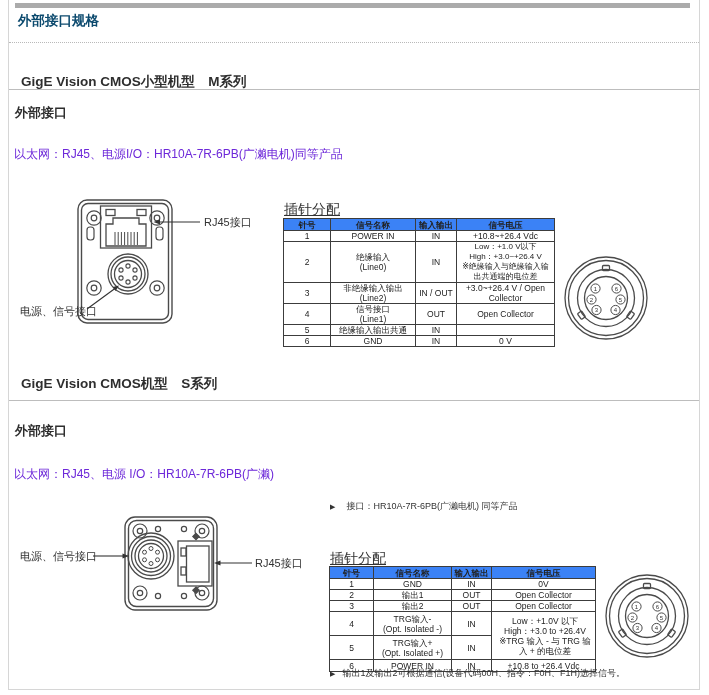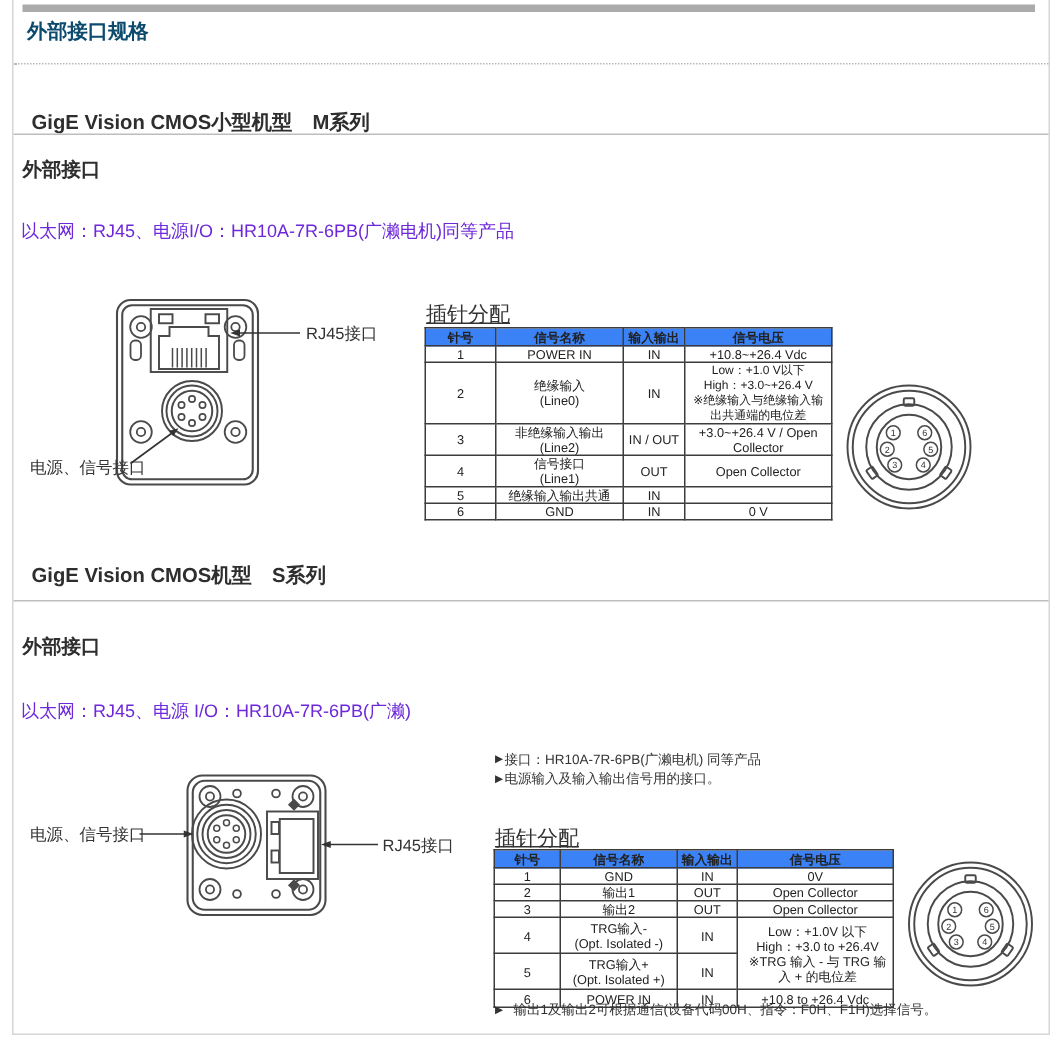--- a/index.html
+++ b/index.html
@@ -12,21 +12,21 @@
   .rule{position:absolute;left:9px;width:690px;height:0;border-top:1px solid #bdbdbd;}
   .sub-title{position:absolute;left:15px;font-size:13px;font-weight:bold;color:#2e2e2e;text-align:center;}
   .intro{position:absolute;left:14px;font-size:12px;color:#6d28d9;}
   .caption{position:absolute;font-size:14px;font-weight:normal;text-decoration:underline;color:#333;}
   table.pin-table{position:absolute;border-collapse:collapse;font-size:8.5px;line-height:10px;color:#222;table-layout:fixed;}
   .pin-table th,.pin-table td{border:1px solid #3c3c3c;text-align:center;vertical-align:middle;padding:0 2px;box-sizing:border-box;}
   .pin-table th{background:#3b82f6;font-weight:bold;height:12px;}
   .pre{white-space:pre-line;margin-left:21px;}
   td.left{text-align:center;padding-left:5px;}
   .notes{position:absolute;left:330px;top:500px;font-size:9px;line-height:13px;color:#333;}
-  .note-row{display:flex;gap:1px;align-items:flex-start;}
+  .note-row{display:flex;gap:11px;align-items:flex-start;}
   .bullet{font-size:7px;line-height:13px;color:#333;flex:0 0 auto;}
   .footer-note{position:absolute;left:330px;top:667px;font-size:9px;color:#333;display:flex;gap:7px;align-items:flex-start;}
   svg{position:absolute;overflow:visible;}
   svg text{fill:#333;}
 </style>
 </head>
 <body>
 
 <div class="frame"></div>
 <div class="topbar"></div>
@@ -236,24 +236,20 @@
   </g>
   <text x="20" y="560" font-size="11">电源、信号接口</text>
   <text x="255" y="567" font-size="11">RJ45接口</text>
 </svg>
 
 <div class="notes">
   <div class="note-row">
     <span class="bullet">▶</span>
     <span>接口：HR10A-7R-6PB(广濑电机) 同等产品</span>
   </div>
-  <div class="note-row">
-    <span class="bullet">▶</span>
-    <span>电源输入及输入输出信号用的接口。</span>
-  </div>
 </div>
 
 <div class="caption" style="left:330px;top:550px">插针分配</div>
 <table class="pin-table" style="left:329px;top:566px;width:266px">
   <colgroup>
       <col style="width:44px">
       <col style="width:78px">
       <col style="width:40px">
       <col style="width:104px">
     </colgroup>

